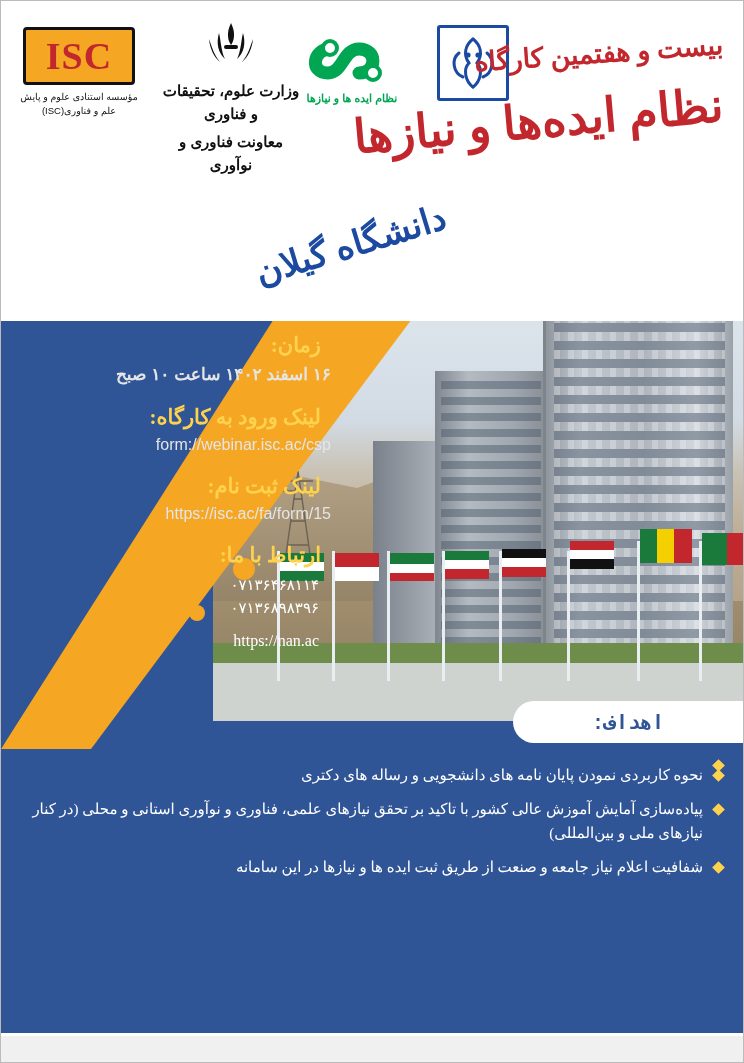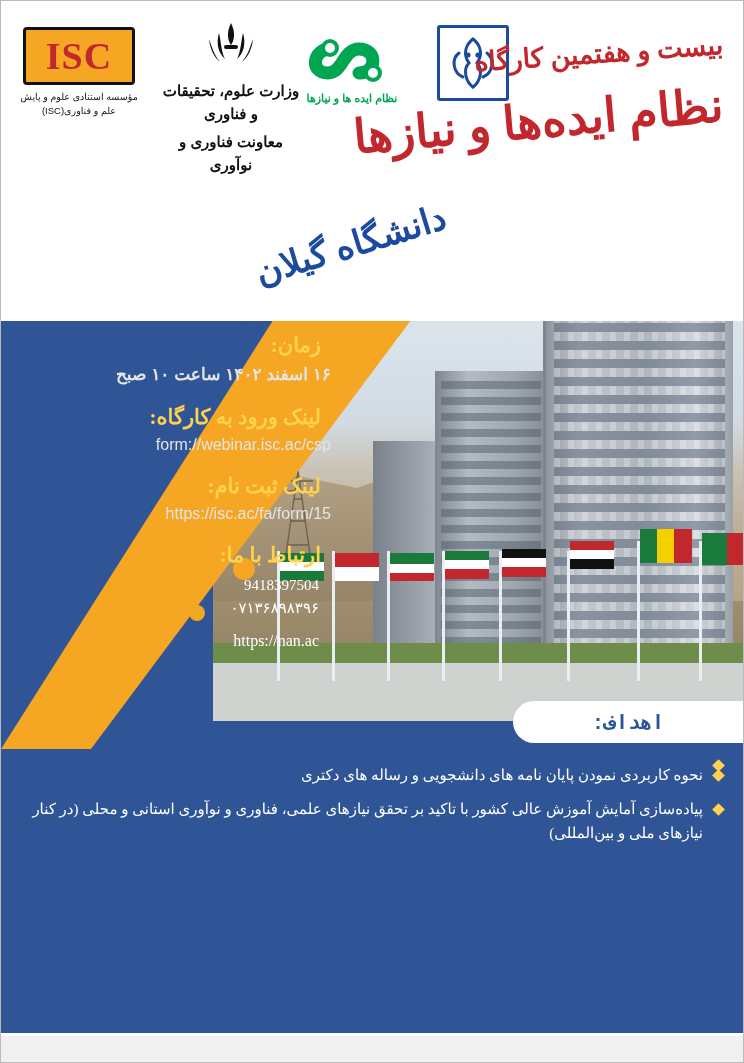--- a/index.html
+++ b/index.html
@@ -408,30 +408,31 @@
     <div class="info-value rtl">۱۶ اسفند ۱۴۰۲  ساعت ۱۰ صبح</div>
 
     <div class="info-label">لینک ورود به کارگاه:</div>
     <div class="info-value">form://webinar.isc.ac/csp</div>
 
     <div class="info-label">لینک ثبت نام:</div>
     <div class="info-value">https://isc.ac/fa/form/15</div>
 
     <div class="info-label">ارتباط با ما:</div>
     <div class="contact-list">
-      <div>9418397504</div>
+      <div>۰۷۱۳۶۴۶۸۱۱۴</div>
       <div>۰۷۱۳۶۸۹۸۳۹۶</div>
       <div class="mail">https://nan.ac</div>
     </div>
   </div>
 
   <div class="goals-header">
     <span>اهداف:</span>
   </div>
 
   <div class="goals">
     <div class="goal"><span class="bullet"></span></div>
     <div class="goal"><span class="bullet"></span><span>نحوه کاربردی نمودن پایان نامه های دانشجویی و رساله های دکتری</span></div>
     <div class="goal"><span class="bullet"></span><span>پیاده‌سازی آمایش آموزش عالی کشور با تاکید بر تحقق نیازهای علمی، فناوری و نوآوری استانی و محلی (در کنار نیازهای ملی و بین‌المللی)</span></div>
+    <div class="goal"><span class="bullet"></span><span>شفافیت اعلام نیاز جامعه و صنعت از طریق ثبت ایده ها و نیازها در این سامانه</span></div>
   </div>
 
   <div class="footer-bar"></div>
 </div>
 
 </body></html>

